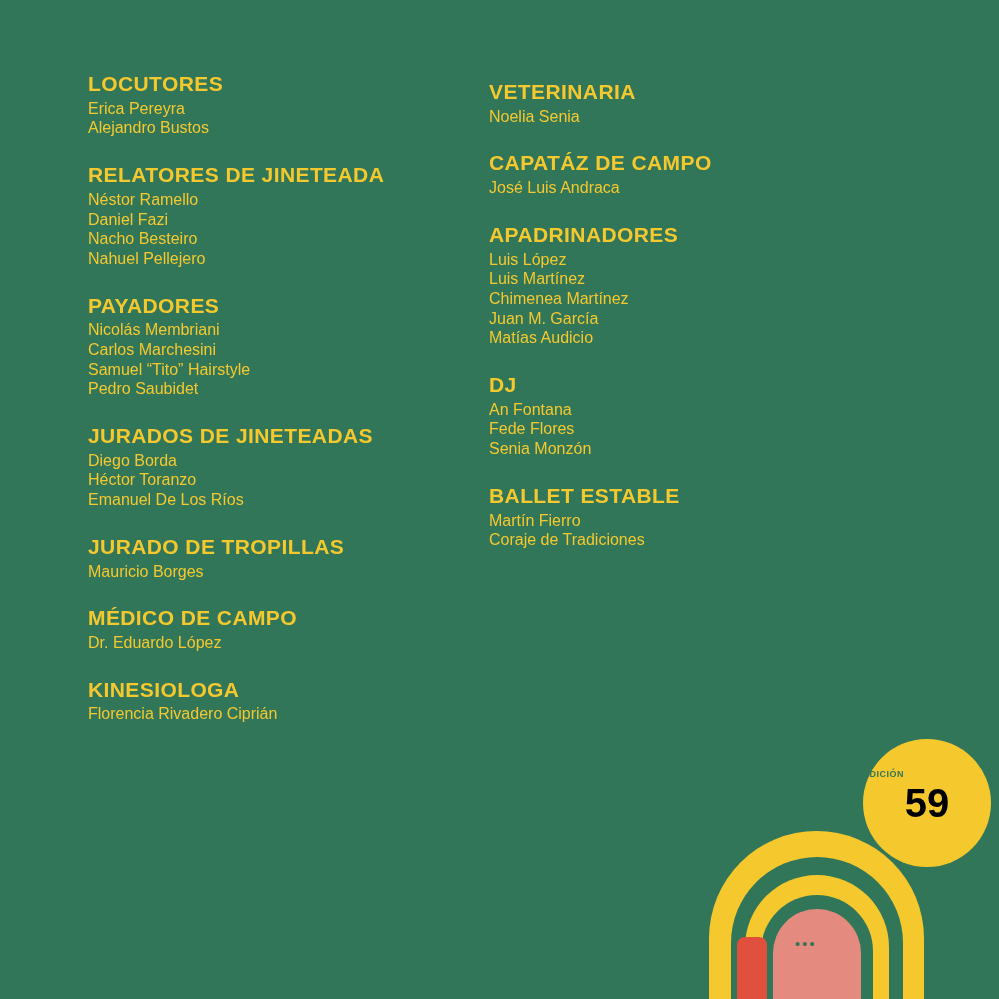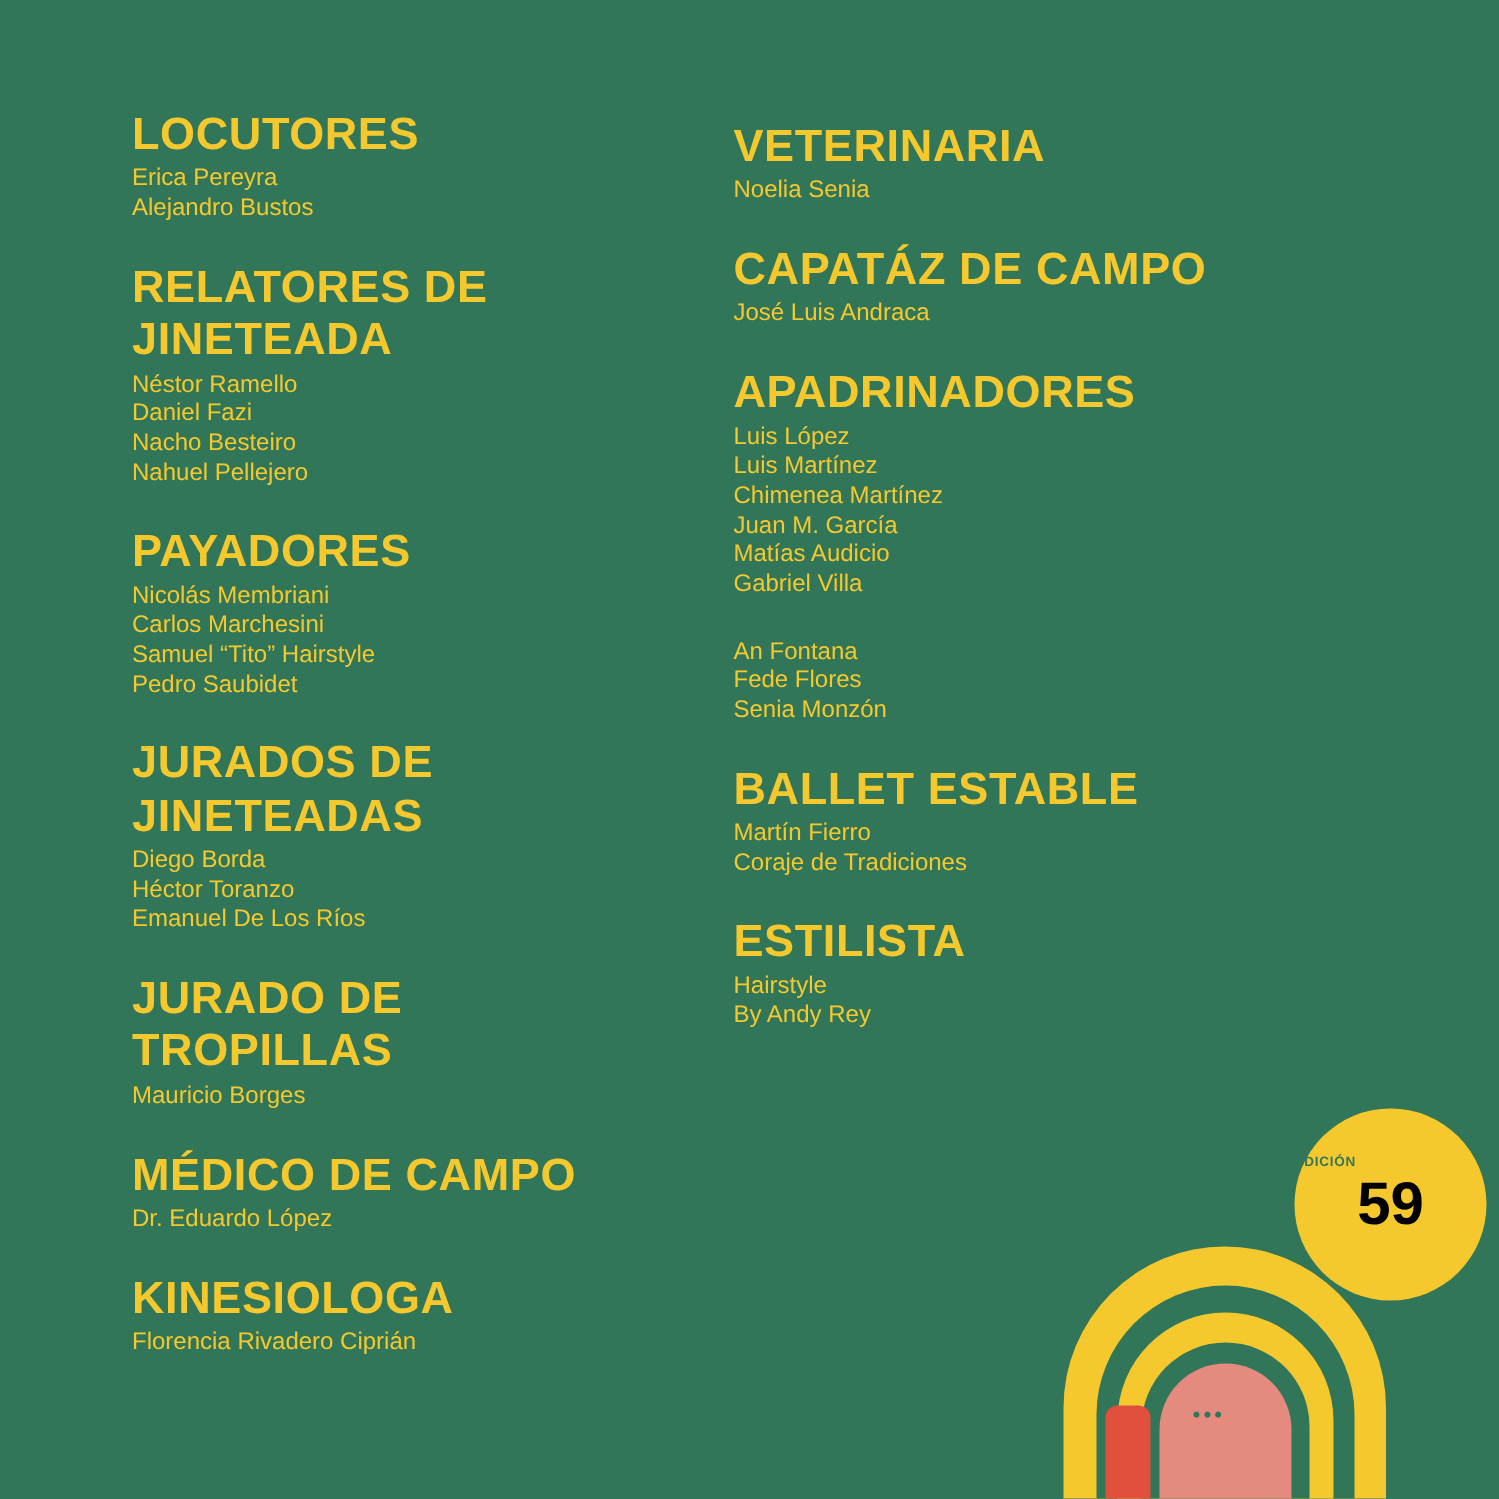--- a/index.html
+++ b/index.html
@@ -43,21 +43,21 @@
     padding-top: 8px;
   }
   .section {
     margin-bottom: 25px;
   }
   .section:last-child {
     margin-bottom: 0;
   }
   .sec-title {
     color: #f5c92e;
-    font-size: 30px;
+    font-size: 21px;
     font-weight: bold;
     letter-spacing: 0.4px;
     line-height: 1.18;
     margin: 0 0 2px 0;
     text-transform: uppercase;
   }
   .sec-name {
     color: #f5c92e;
     font-size: 16px;
     font-weight: 400;
@@ -239,40 +239,35 @@
         <div class="sec-name">José Luis Andraca</div>
       </div>
 
       <div class="section">
         <div class="sec-title">APADRINADORES</div>
         <div class="sec-name">Luis López</div>
         <div class="sec-name">Luis Martínez</div>
         <div class="sec-name">Chimenea Martínez</div>
         <div class="sec-name">Juan M. García</div>
         <div class="sec-name">Matías Audicio</div>
-        <div class="sec-name">Gabriel Villa</div>
-      </div>
-
-      <div class="section">
+      </div>
+
+      <div class="section">
+        <div class="sec-title">DJ</div>
         <div class="sec-name">An Fontana</div>
         <div class="sec-name">Fede Flores</div>
         <div class="sec-name">Senia Monzón</div>
       </div>
 
       <div class="section">
         <div class="sec-title">BALLET ESTABLE</div>
         <div class="sec-name">Martín Fierro</div>
         <div class="sec-name">Coraje de Tradiciones</div>
       </div>
 
-      <div class="section">
-        <div class="sec-title">ESTILISTA</div>
-        <div class="sec-name">Hairstyle</div>
-        <div class="sec-name">By Andy Rey</div>
-      </div>
 
     </div>
 
   </div>
 
   <div class="badge-wrap">
     <div class="arc arc1"></div>
     <div class="arc arc2"></div>
     <div class="arc arc3"></div>
     <div class="arc arc4"></div>

